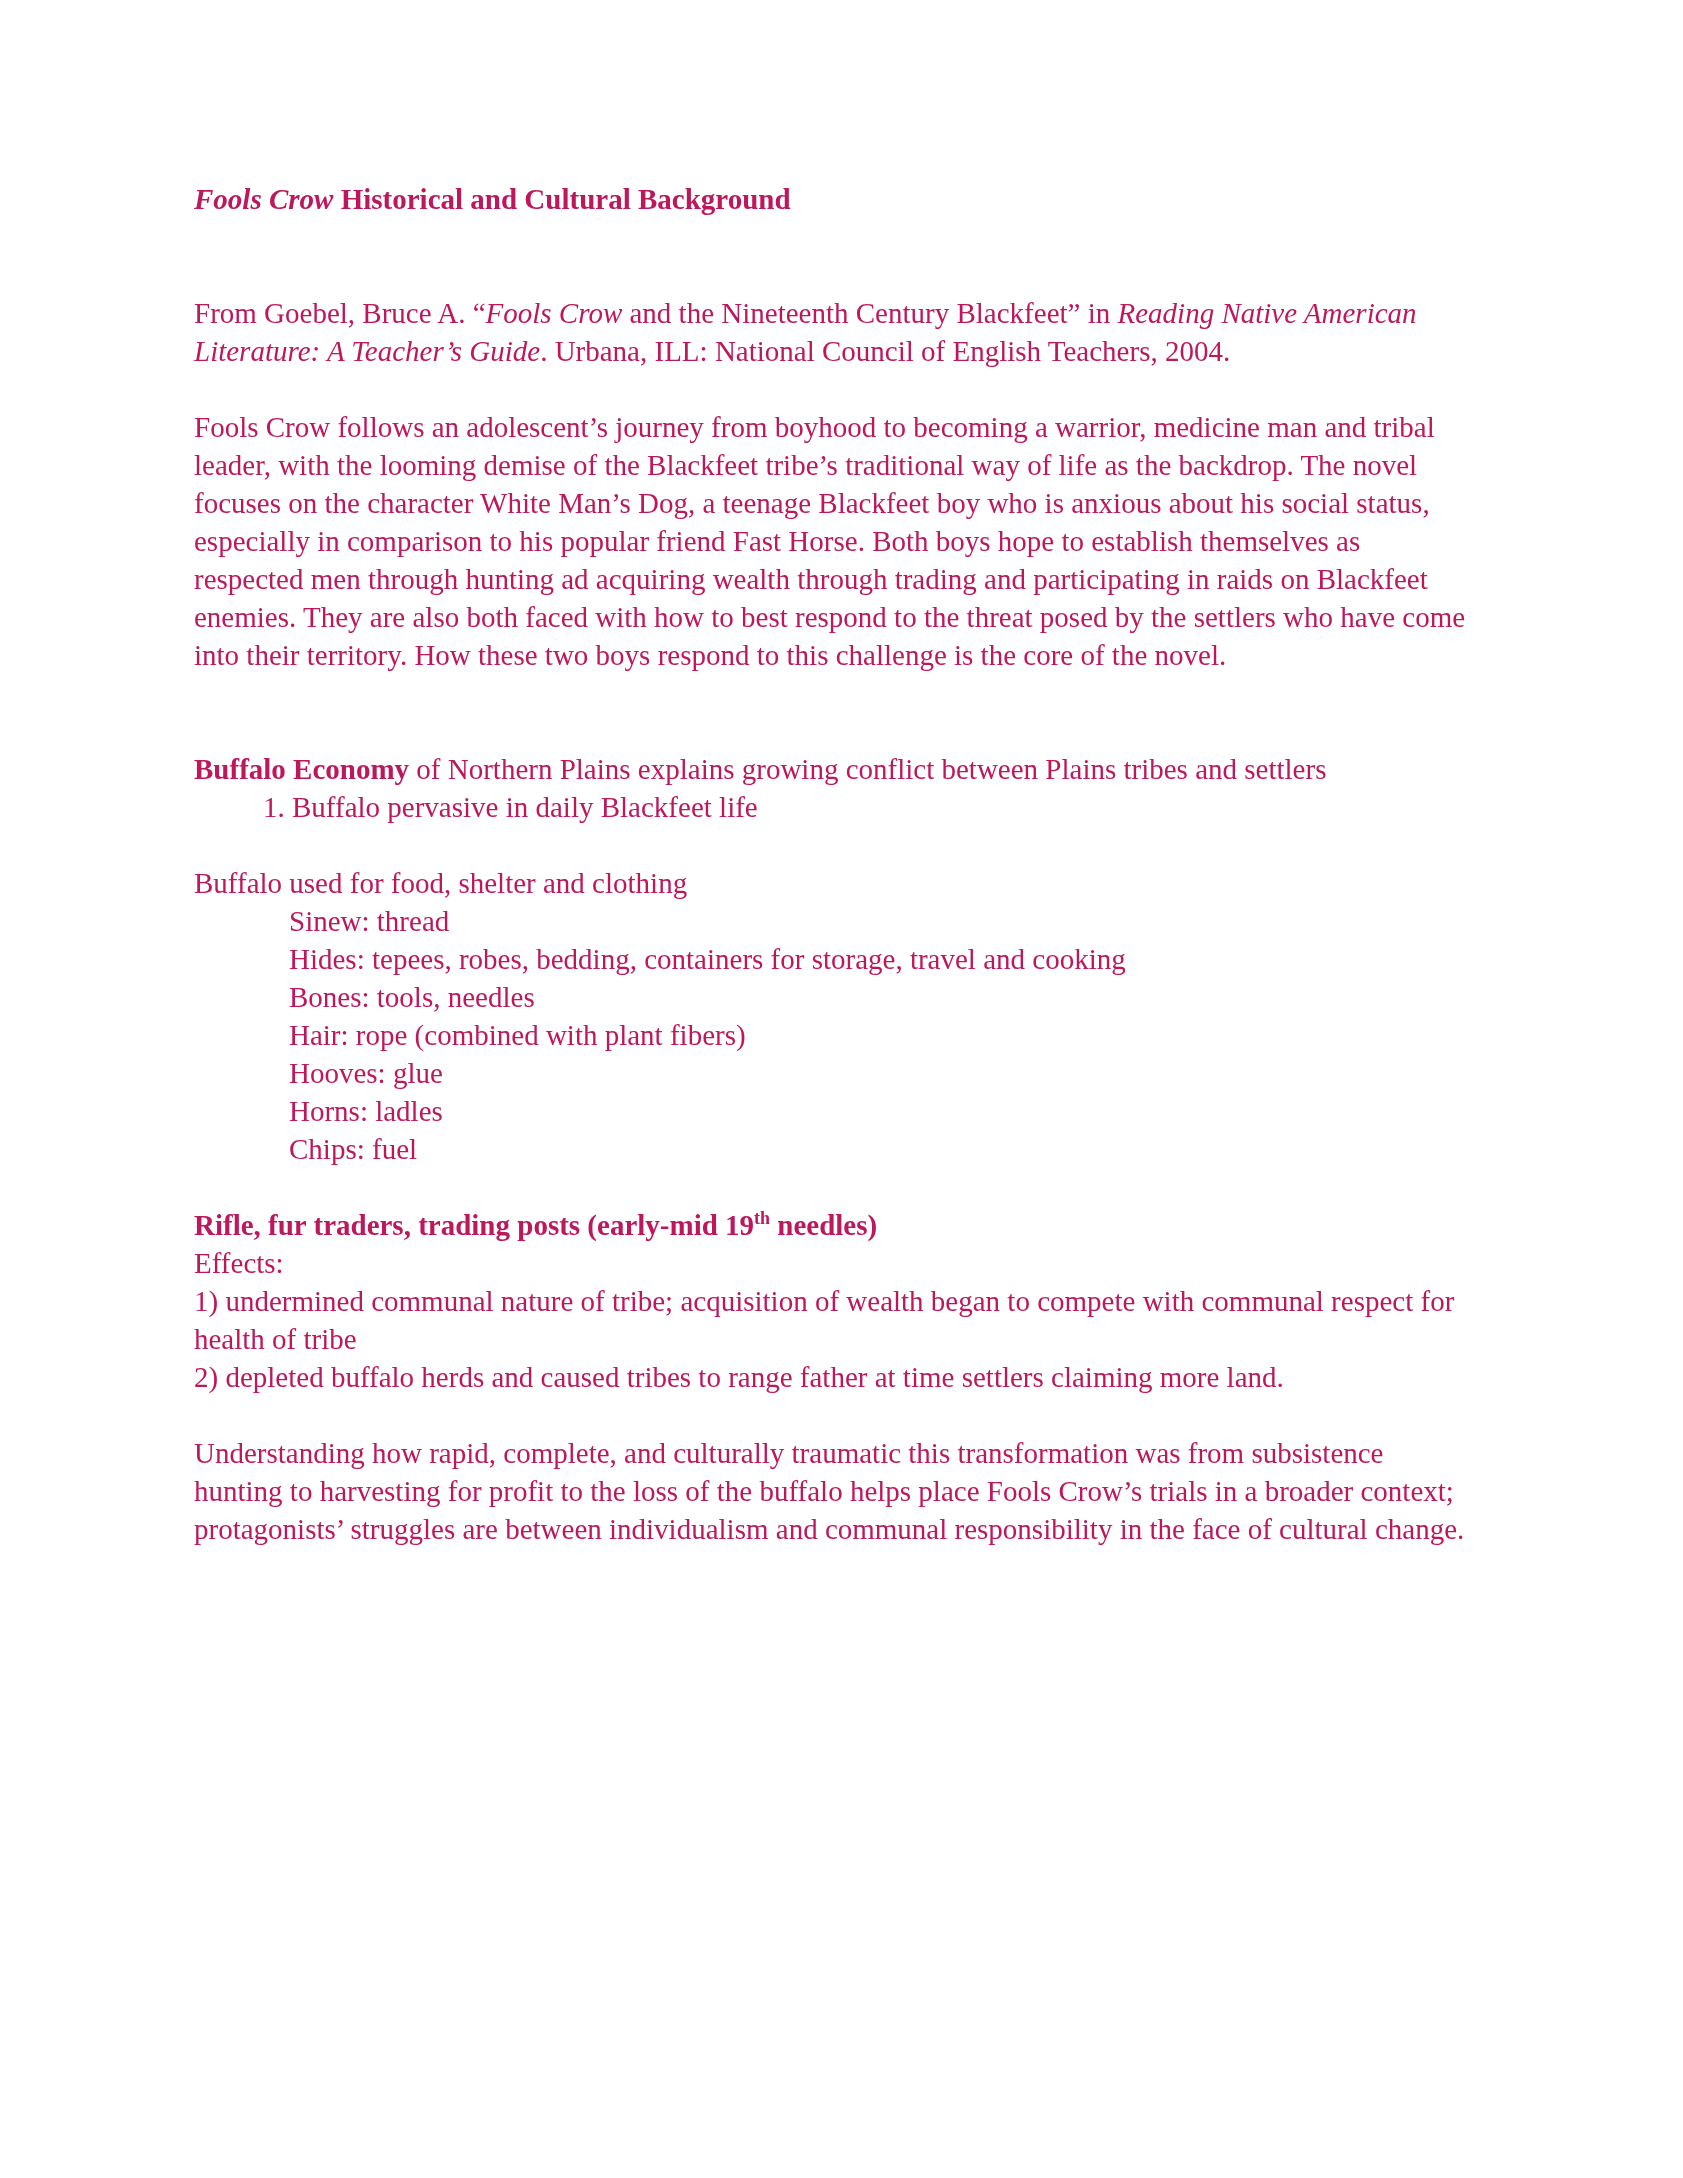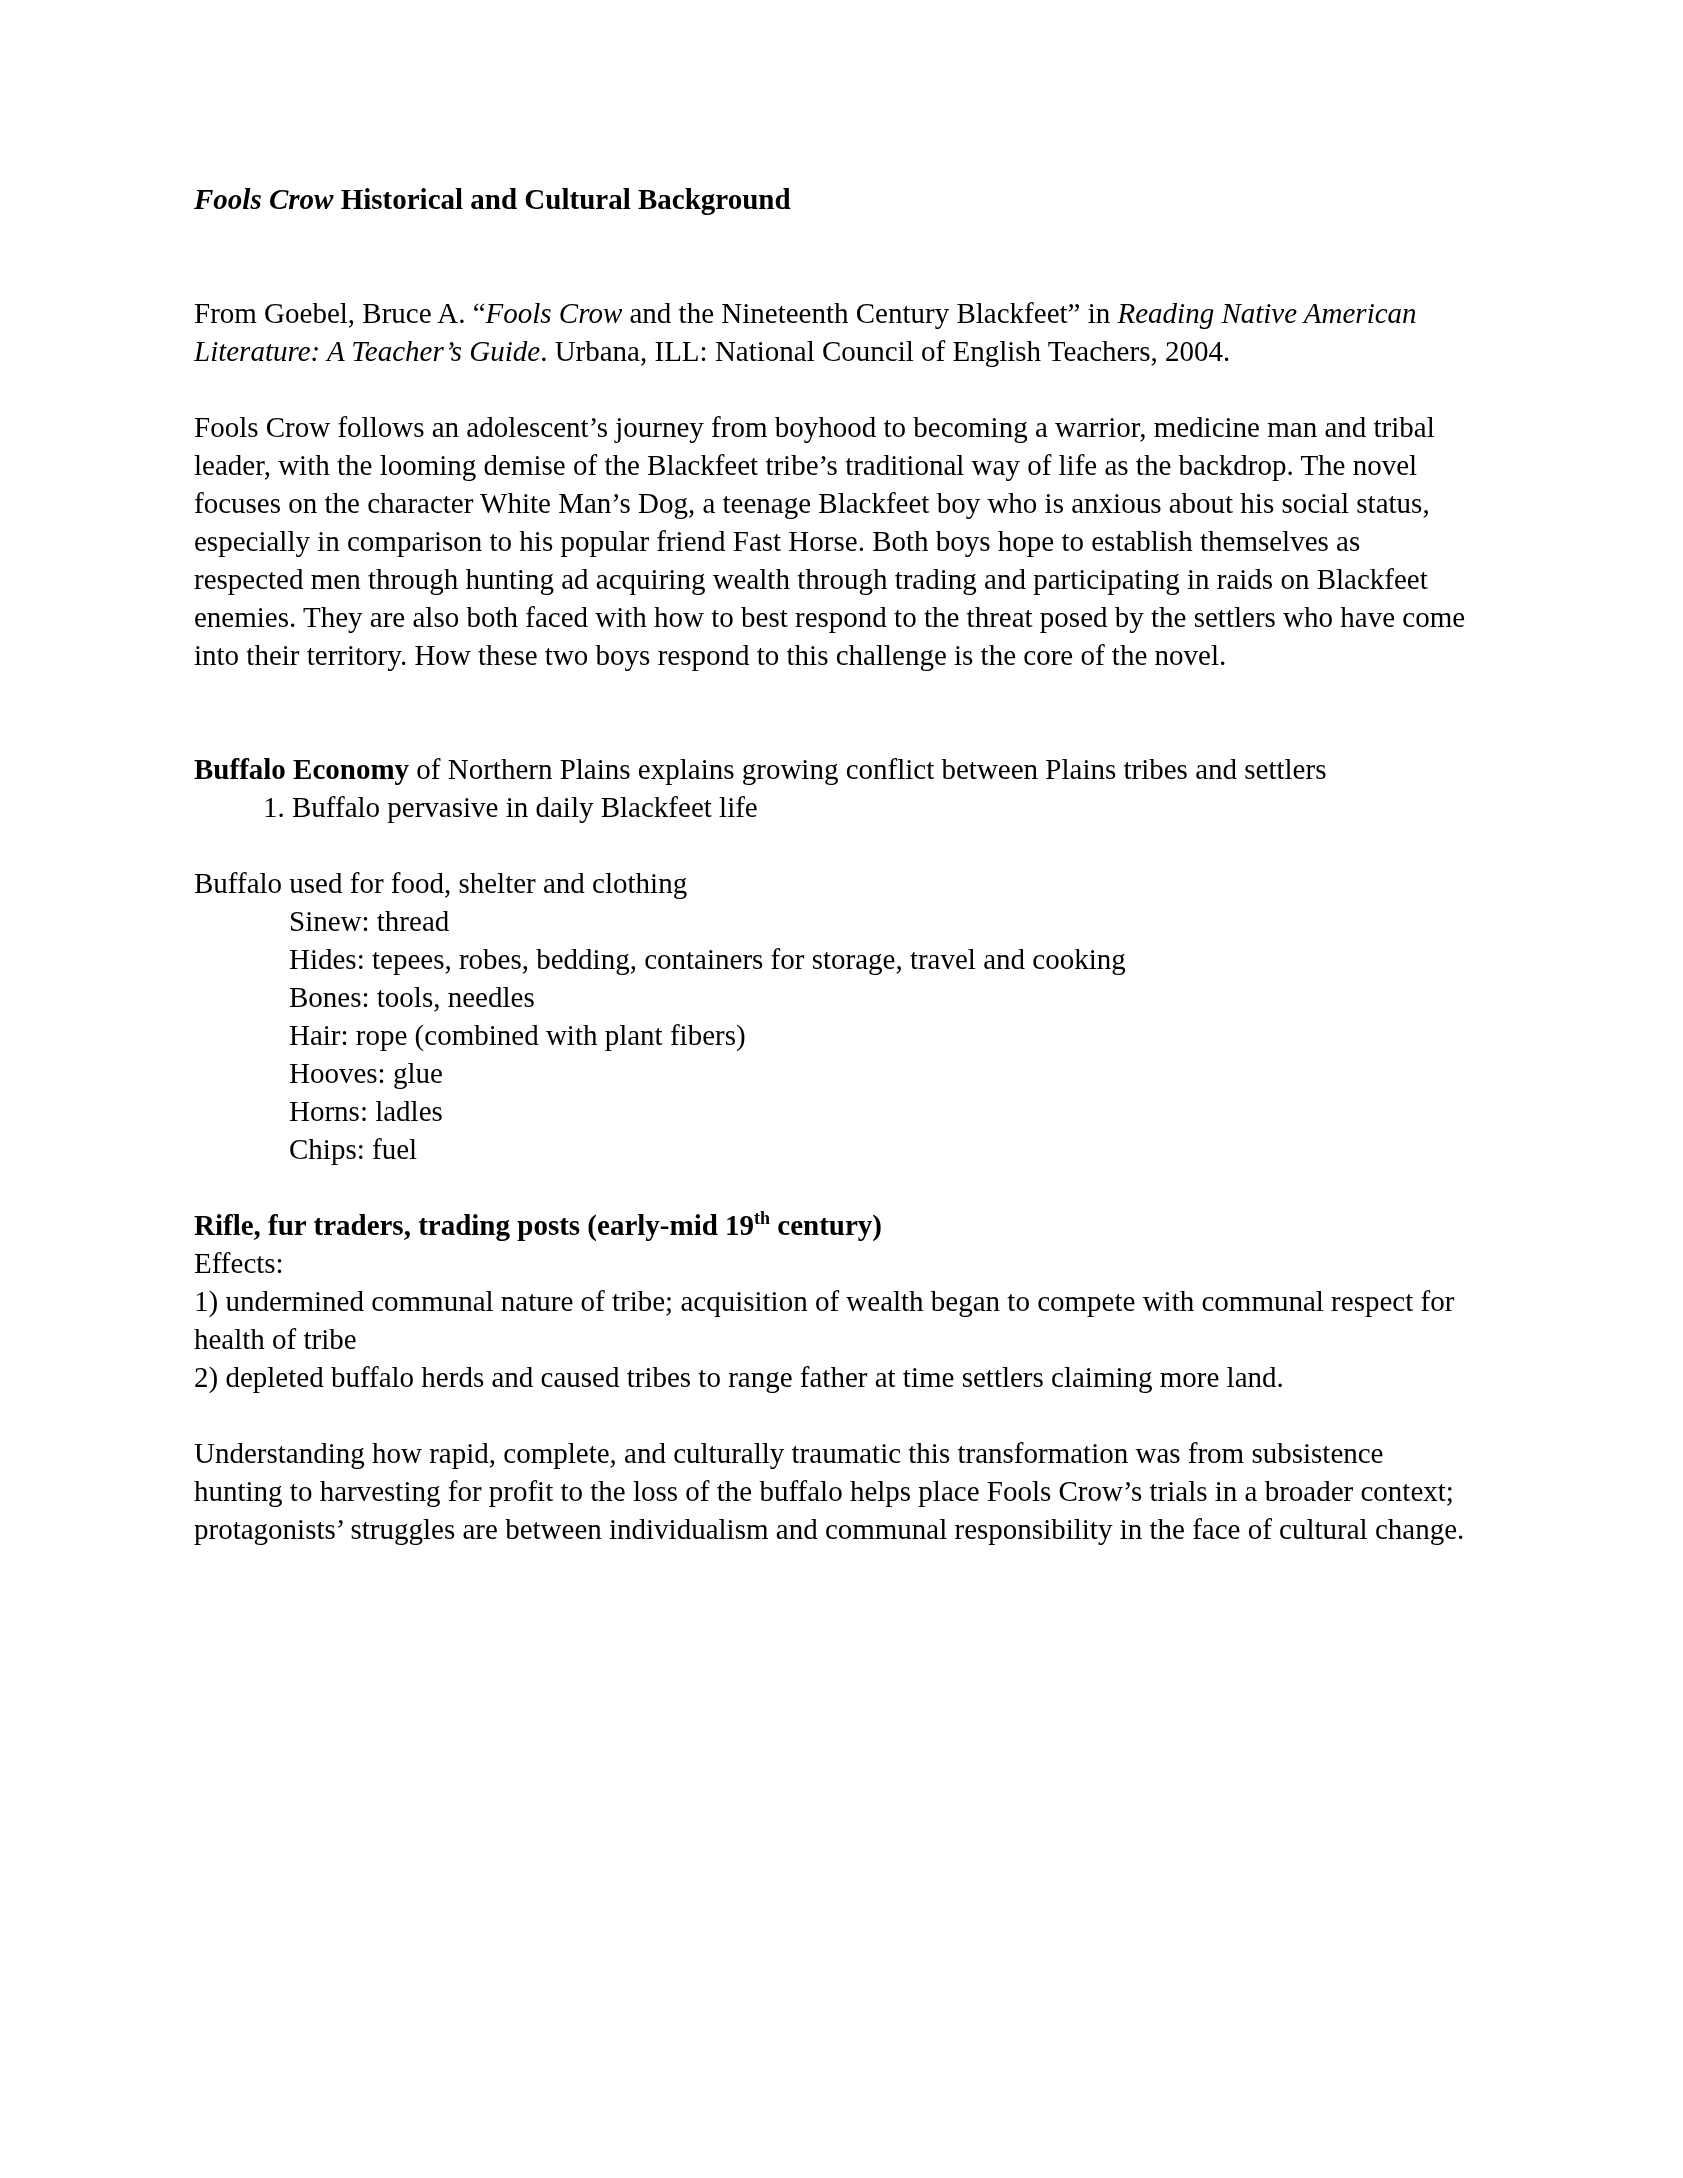--- a/index.html
+++ b/index.html
@@ -18,21 +18,21 @@
     overflow: hidden;
   }
   .content {
     position: absolute;
     left: 194px;
     top: 180px;
     width: 1277px;
     font-family: "Liberation Serif", "DejaVu Serif", serif;
     font-size: 29px;
     line-height: 38px;
-    color: #000000;
+    color: #be185d;
     text-align: left;
     -webkit-font-smoothing: antialiased;
   }
   .block {
     margin: 0;
     padding: 0;
   }
   .spacer-line {
     height: 38px;
   }
@@ -100,21 +100,21 @@
     <p class="block hang">Hides: tepees, robes, bedding, containers for storage, travel and cooking</p>
     <p class="block hang">Bones: tools, needles</p>
     <p class="block hang">Hair: rope (combined with plant fibers)</p>
     <p class="block hang">Hooves: glue</p>
     <p class="block hang">Horns: ladles</p>
     <p class="block hang">Chips: fuel</p>
 
     <div class="spacer-line"></div>
 
     <p class="block">
-      <span class="bold">Rifle, fur traders, trading posts (early-mid 19</span><sup class="bold">th</sup><span class="bold"> century)</span>
+      <span class="bold">Rifle, fur traders, trading posts (early-mid 19</span><sup class="bold">th</sup><span class="bold"> needles)</span>
     </p>
 
 
     <p class="block">Effects:</p>
 
     <p class="block">1) undermined communal nature of tribe; acquisition of wealth began to compete with communal respect for health of tribe</p>
     <p class="block">2) depleted buffalo herds and caused tribes to range father at time settlers claiming more land.</p>
 
     <div class="spacer-line"></div>
 

